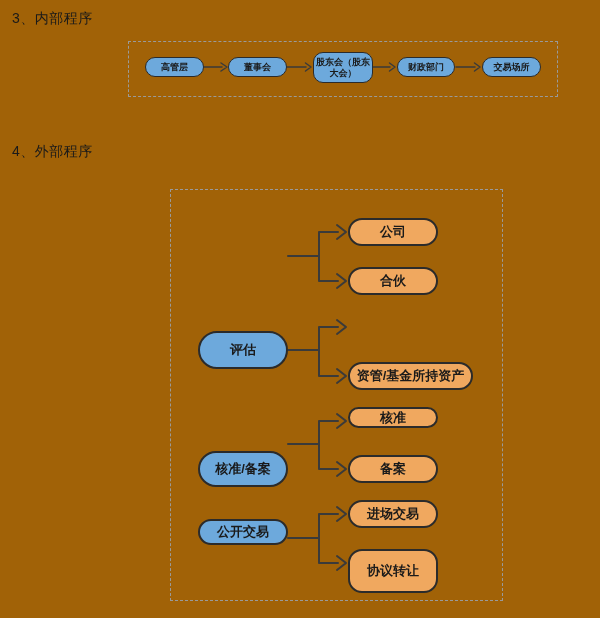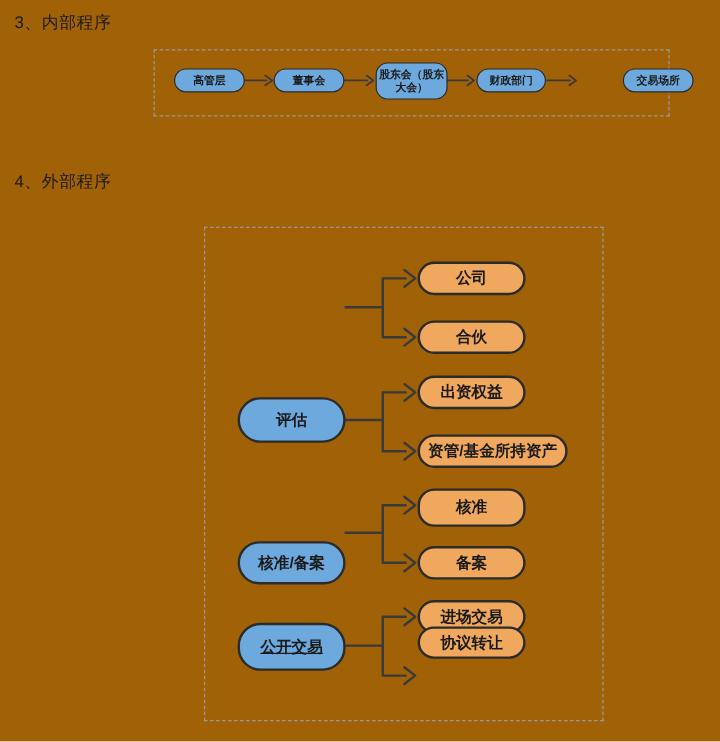--- a/index.html
+++ b/index.html
@@ -70,30 +70,29 @@
 
     <path class="conn" d="M288 538 H319 M319 514 V563 M319 514 H338 M319 563 H338"></path>
     <path class="conn" d="M337 507 L346 514 L337 521"></path>
     <path class="conn" d="M337 556 L346 563 L337 570"></path>
   </svg>
 
   <div class="pill pill-top" style="left:145px;top:57px;width:59px;height:20px;">高管层</div>
   <div class="pill pill-top" style="left:228px;top:57px;width:59px;height:20px;">董事会</div>
   <div class="pill pill-top" style="left:313px;top:52px;width:60px;height:31px;">股东会（股东大会）</div>
   <div class="pill pill-top" style="left:397px;top:57px;width:58px;height:20px;">财政部门</div>
-  <div class="pill pill-top" style="left:482px;top:57px;width:59px;height:20px;margin-left:37px;">交易场所</div>
+  <div class="pill pill-top" style="left:482px;top:57px;width:59px;height:20px;">交易场所</div>
 
   <div class="pill pill-orange" style="left:348px;top:218px;width:90px;height:28px;">公司</div>
   <div class="pill pill-orange" style="left:348px;top:267px;width:90px;height:28px;">合伙</div>
 
   <div class="pill pill-blue" style="left:198px;top:331px;width:90px;height:38px;">评估</div>
-  <div class="pill pill-orange" style="left:348px;top:313px;width:90px;height:28px;">出资权益</div>
   <div class="pill pill-orange" style="left:348px;top:362px;width:125px;height:28px;">资管/基金所持资产</div>
 
   <div class="pill pill-blue" style="left:198px;top:425px;width:90px;height:36px;margin-top:26px;">核准/备案</div>
-  <div class="pill pill-orange" style="left:348px;top:407px;width:90px;height:32px;text-align:center;">核准</div>
+  <div class="pill pill-orange" style="left:348px;top:407px;width:90px;height:21px;text-align:center;">核准</div>
   <div class="pill pill-orange" style="left:348px;top:455px;width:90px;height:28px;">备案</div>
 
-  <div class="pill pill-blue" style="left:198px;top:519px;width:90px;height:40px;text-decoration:underline;">公开交易</div>
+  <div class="pill pill-blue" style="left:198px;top:519px;width:90px;height:26px;">公开交易</div>
   <div class="pill pill-orange" style="left:348px;top:500px;width:90px;height:28px;">进场交易</div>
-  <div class="pill pill-orange" style="left:348px;top:522px;width:90px;height:27px;">协议转让</div>
+  <div class="pill pill-orange" style="left:348px;top:549px;width:90px;height:44px;">协议转让</div>
 
 </div>
 
 </body></html>

